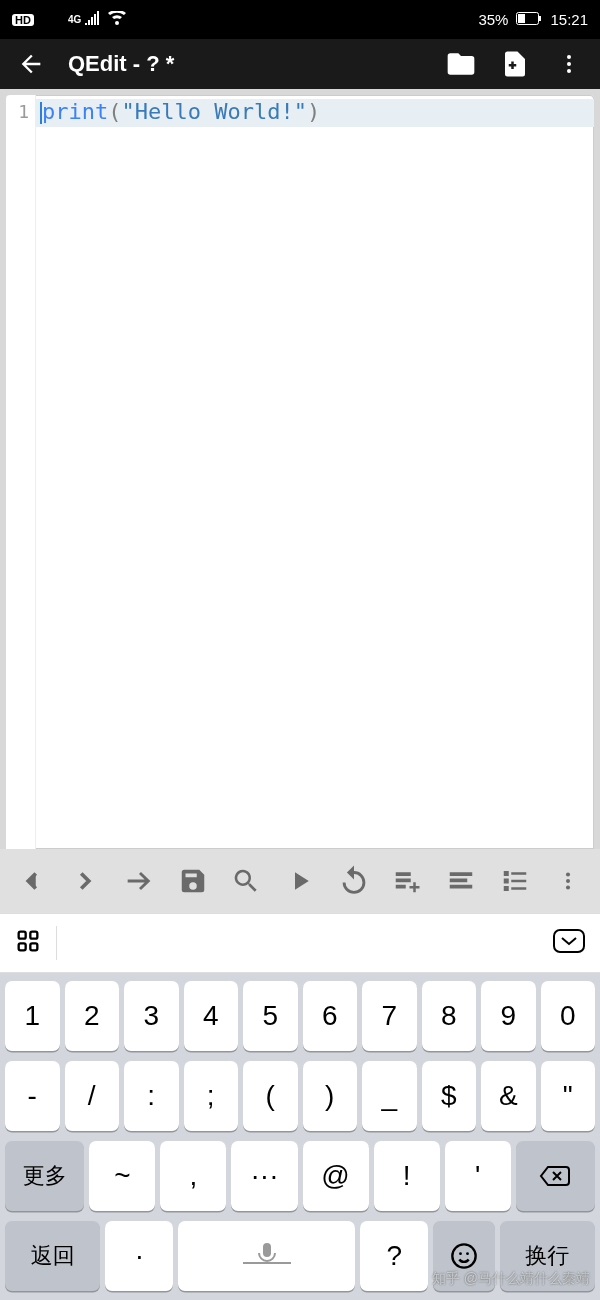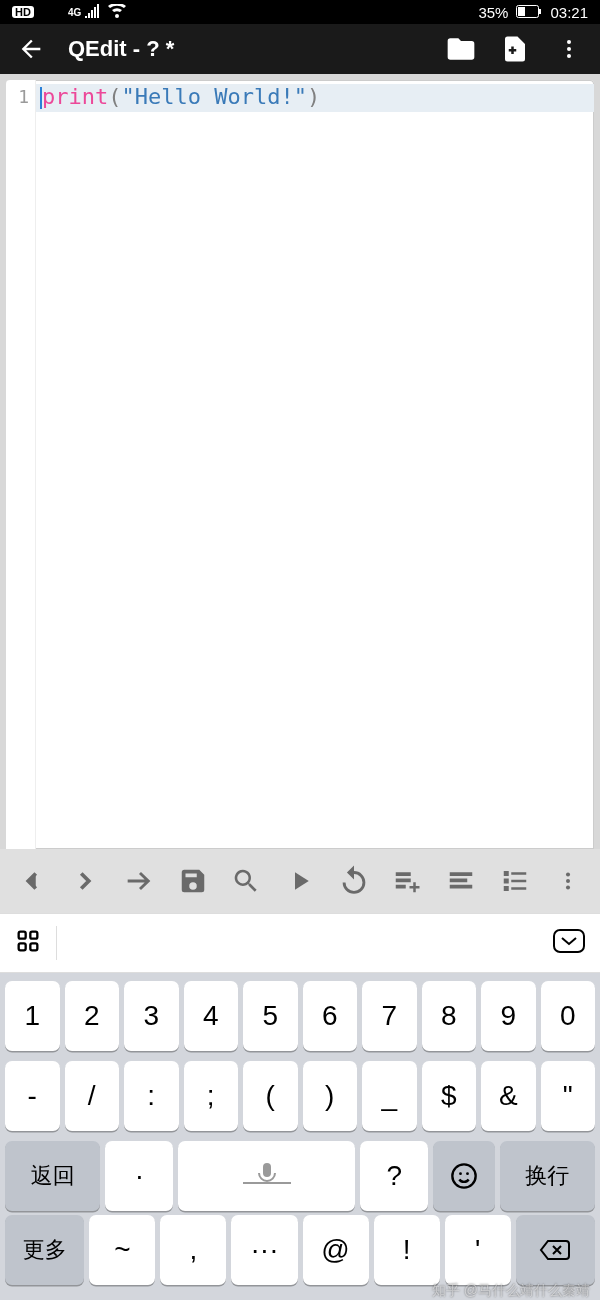--- a/index.html
+++ b/index.html
@@ -6,21 +6,21 @@
   body {
     width: 600px;
     height: 1300px;
     background: #000;
     font-family: -apple-system, sans-serif;
     overflow: hidden;
     display: flex;
     flex-direction: column;
   }
   .status-bar {
-    height: 24px;
+    height: 39px;
     background: #000;
     color: #fff;
     display: flex;
     align-items: center;
     padding: 0 12px;
     font-size: 15px;
   }
   .status-left { display: flex; align-items: center; gap: 4px; }
   .status-right { margin-left: auto; display: flex; align-items: center; gap: 8px; }
   .hd-badge { background:#fff; color:#000; border-radius:3px; padding:0 3px; font-size:11px; font-weight:700; }
@@ -63,21 +63,21 @@
   .code {
     flex:1;
     font-family: "DejaVu Sans Mono", monospace;
     font-size:22px;
     padding: 4px 4px;
     position:relative;
   }
   .code-line { white-space:pre; }
   .line-hl { position:absolute; left:0; right:0; top:4px; height:28px; background:#e7eef4; z-index:0;}
   .code-line span { position:relative; z-index:1;}
-  .tok-fn { color:#ec4899; }
+  .tok-fn { color:#3b82f6; }
   .tok-punc { color:#808080; }
   .tok-str { color:#3a7ab8; }
   .cursor { display:inline-block; width:2px; height:22px; background:#2a80d8; vertical-align:middle; }
   .toolbar {
     height: 64px;
     background: #e0e0e0;
     display:flex;
     align-items:center;
     padding: 0 6px;
     gap: 2px;
@@ -117,21 +117,21 @@
     justify-content:center;
     font-size:28px;
     color:#000;
   }
   .key-func { background:#bfc4cc; font-size:22px; }
   .key-wide { flex:1.4; }
   .key-space { flex:2.6; background:#fff; }
   .key-more { flex:1.2; }
   .watermark {
     position:absolute;
-    right:10px; bottom:0;
+    right:10px; bottom:12px;
     color:rgba(255,255,255,0.55);
     font-size:14px;
     display:flex; align-items:center; gap:4px;
     z-index:50;
     text-shadow:0 0 2px rgba(0,0,0,0.6);
   }
 </style>
 </head>
 <body>
 
@@ -152,21 +152,21 @@
   </div>
   <div class="status-right">
     <span>35%</span>
     <span>
       <svg width="26" height="13" viewBox="0 0 26 13">
           <rect x="0.5" y="0.5" width="22" height="12" rx="2" fill="none" stroke="#fff"></rect>
           <rect x="2" y="2" width="7" height="9" fill="#fff"></rect>
           <rect x="23" y="4" width="2" height="5" fill="#fff"></rect>
         </svg>
     </span>
-    <span>03:21</span>
+    <span>15:21</span>
   </div>
 </div>
 
 <div class="app-bar">
   <div class="app-icon">
     <svg width="28" height="28" viewBox="0 0 24 24">
         <path fill="#fff" d="M20 11H7.8l5.6-5.6L12 4l-8 8 8 8 1.4-1.4L7.8 13H20z"></path>
       </svg>
   </div>
   <div class="app-title">QEdit - ? *</div>
@@ -297,53 +297,53 @@
     <div class="key">/</div>
     <div class="key">:</div>
     <div class="key">;</div>
     <div class="key">(</div>
     <div class="key">)</div>
     <div class="key">_</div>
     <div class="key">$</div>
     <div class="key">&amp;</div>
     <div class="key">"</div>
   </div>
-  <div class="kb-row" style="margin-bottom:4px">
-    <div class="key key-func key-wide">返回</div>
-    <div class="key">·</div>
-    <div class="key key-space">
-      <svg width="60" height="34" viewBox="0 0 60 34">
-        <path d="M6 24 h48" stroke="#9a9a9a" stroke-width="2"></path>
-        <rect x="26" y="4" width="8" height="14" rx="4" fill="#9a9a9a"></rect>
-        <path d="M22 14a8 8 0 0016 0" fill="none" stroke="#9a9a9a" stroke-width="2"></path>
-      </svg>
-    </div>
-    <div class="key">?</div>
-    <div class="key key-func" style="flex:0.9">
-      <svg width="28" height="28" viewBox="0 0 24 24">
-          <circle cx="12" cy="12" r="10" fill="none" stroke="#000" stroke-width="2"></circle>
-          <circle cx="9" cy="10" r="1.2" fill="#000"></circle>
-          <circle cx="15" cy="10" r="1.2" fill="#000"></circle>
-          <path d="M8 15c1 1.5 2.5 2 4 2s3-.5 4-2" fill="none" stroke="#000" stroke-width="2"></path>
-        </svg>
-    </div>
-    <div class="key key-func key-wide">换行</div>
-  </div>
   <div class="kb-row">
     <div class="key key-func key-more">更多</div>
     <div class="key">~</div>
     <div class="key">,</div>
     <div class="key">···</div>
     <div class="key">@</div>
     <div class="key">!</div>
     <div class="key">'</div>
     <div class="key key-func key-more">
       <svg width="32" height="24" viewBox="0 0 32 24">
           <path fill="none" stroke="#000" stroke-width="2" d="M9 3h18a3 3 0 013 3v12a3 3 0 01-3 3H9l-7-9 7-9z"></path>
           <path stroke="#000" stroke-width="2" d="M14 8l8 8M22 8l-8 8"></path>
         </svg>
     </div>
   </div>
+  <div class="kb-row" style="margin-bottom:4px">
+    <div class="key key-func key-wide">返回</div>
+    <div class="key">·</div>
+    <div class="key key-space">
+      <svg width="60" height="34" viewBox="0 0 60 34">
+        <path d="M6 24 h48" stroke="#9a9a9a" stroke-width="2"></path>
+        <rect x="26" y="4" width="8" height="14" rx="4" fill="#9a9a9a"></rect>
+        <path d="M22 14a8 8 0 0016 0" fill="none" stroke="#9a9a9a" stroke-width="2"></path>
+      </svg>
+    </div>
+    <div class="key">?</div>
+    <div class="key key-func" style="flex:0.9">
+      <svg width="28" height="28" viewBox="0 0 24 24">
+          <circle cx="12" cy="12" r="10" fill="none" stroke="#000" stroke-width="2"></circle>
+          <circle cx="9" cy="10" r="1.2" fill="#000"></circle>
+          <circle cx="15" cy="10" r="1.2" fill="#000"></circle>
+          <path d="M8 15c1 1.5 2.5 2 4 2s3-.5 4-2" fill="none" stroke="#000" stroke-width="2"></path>
+        </svg>
+    </div>
+    <div class="key key-func key-wide">换行</div>
+  </div>
 </div>
 
 <div class="watermark">
   <span>知乎 @马什么靖什么秦靖</span>
 </div>
 
 </body></html>

